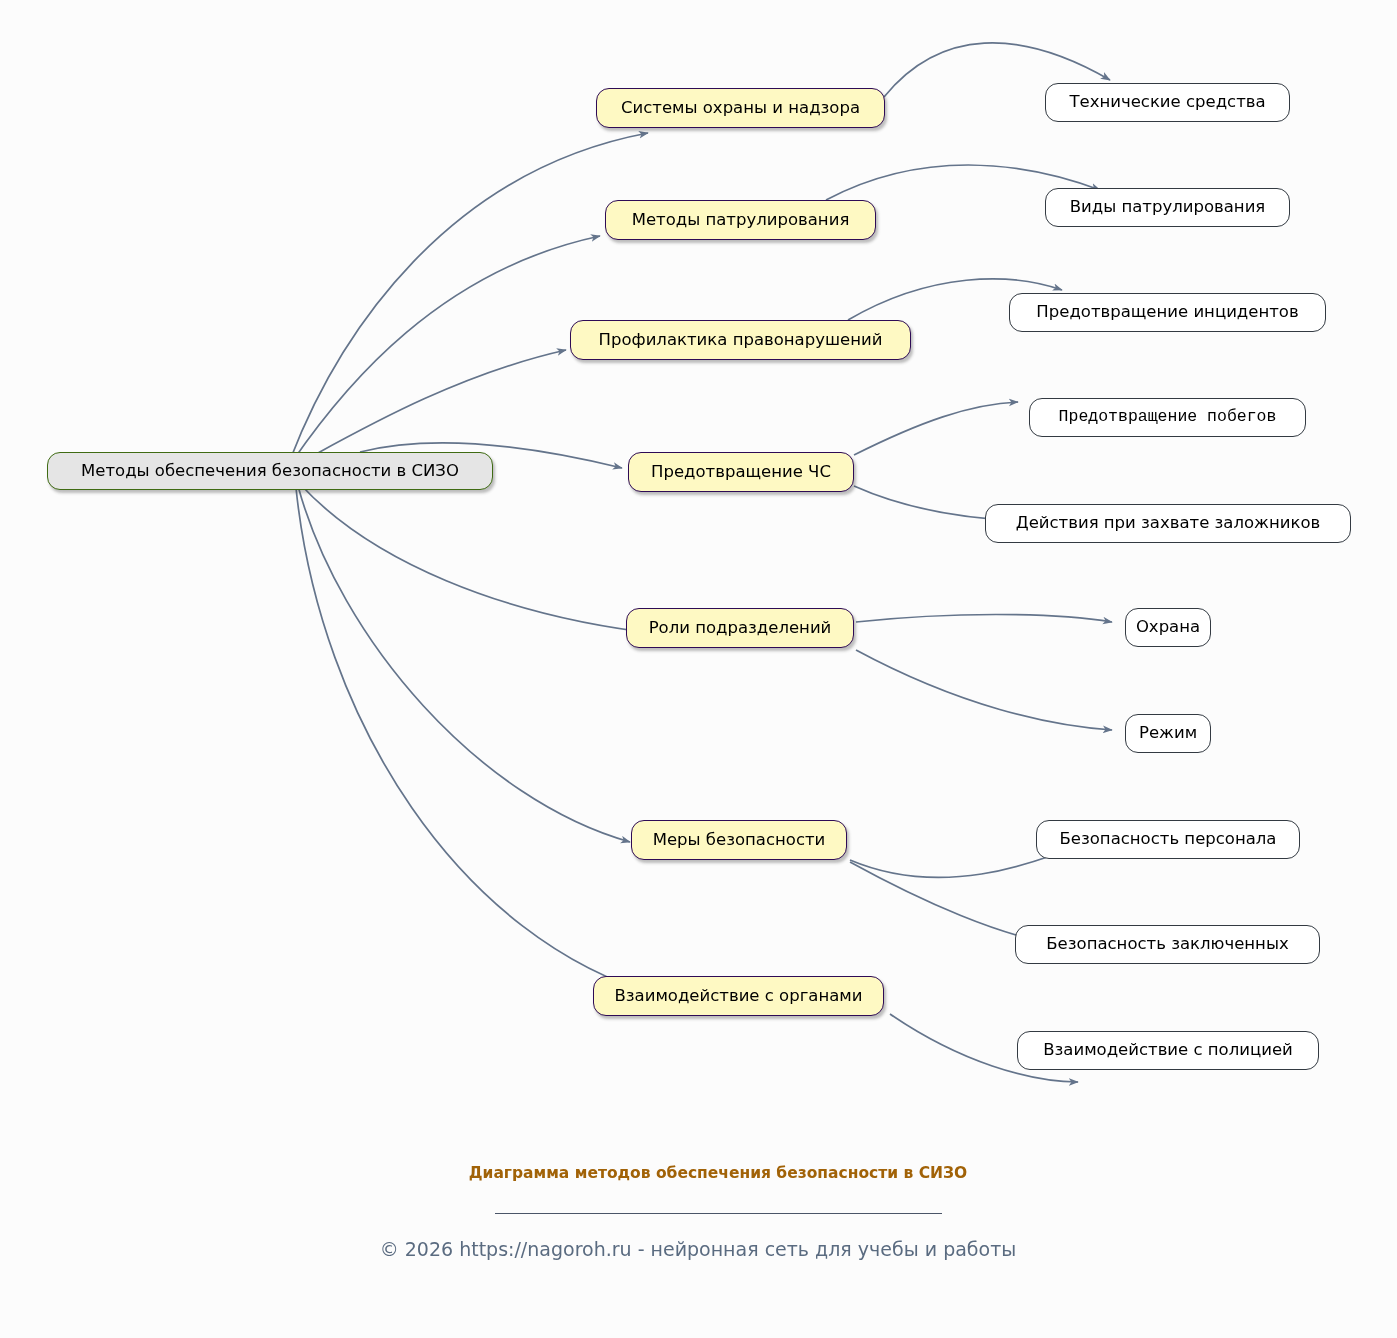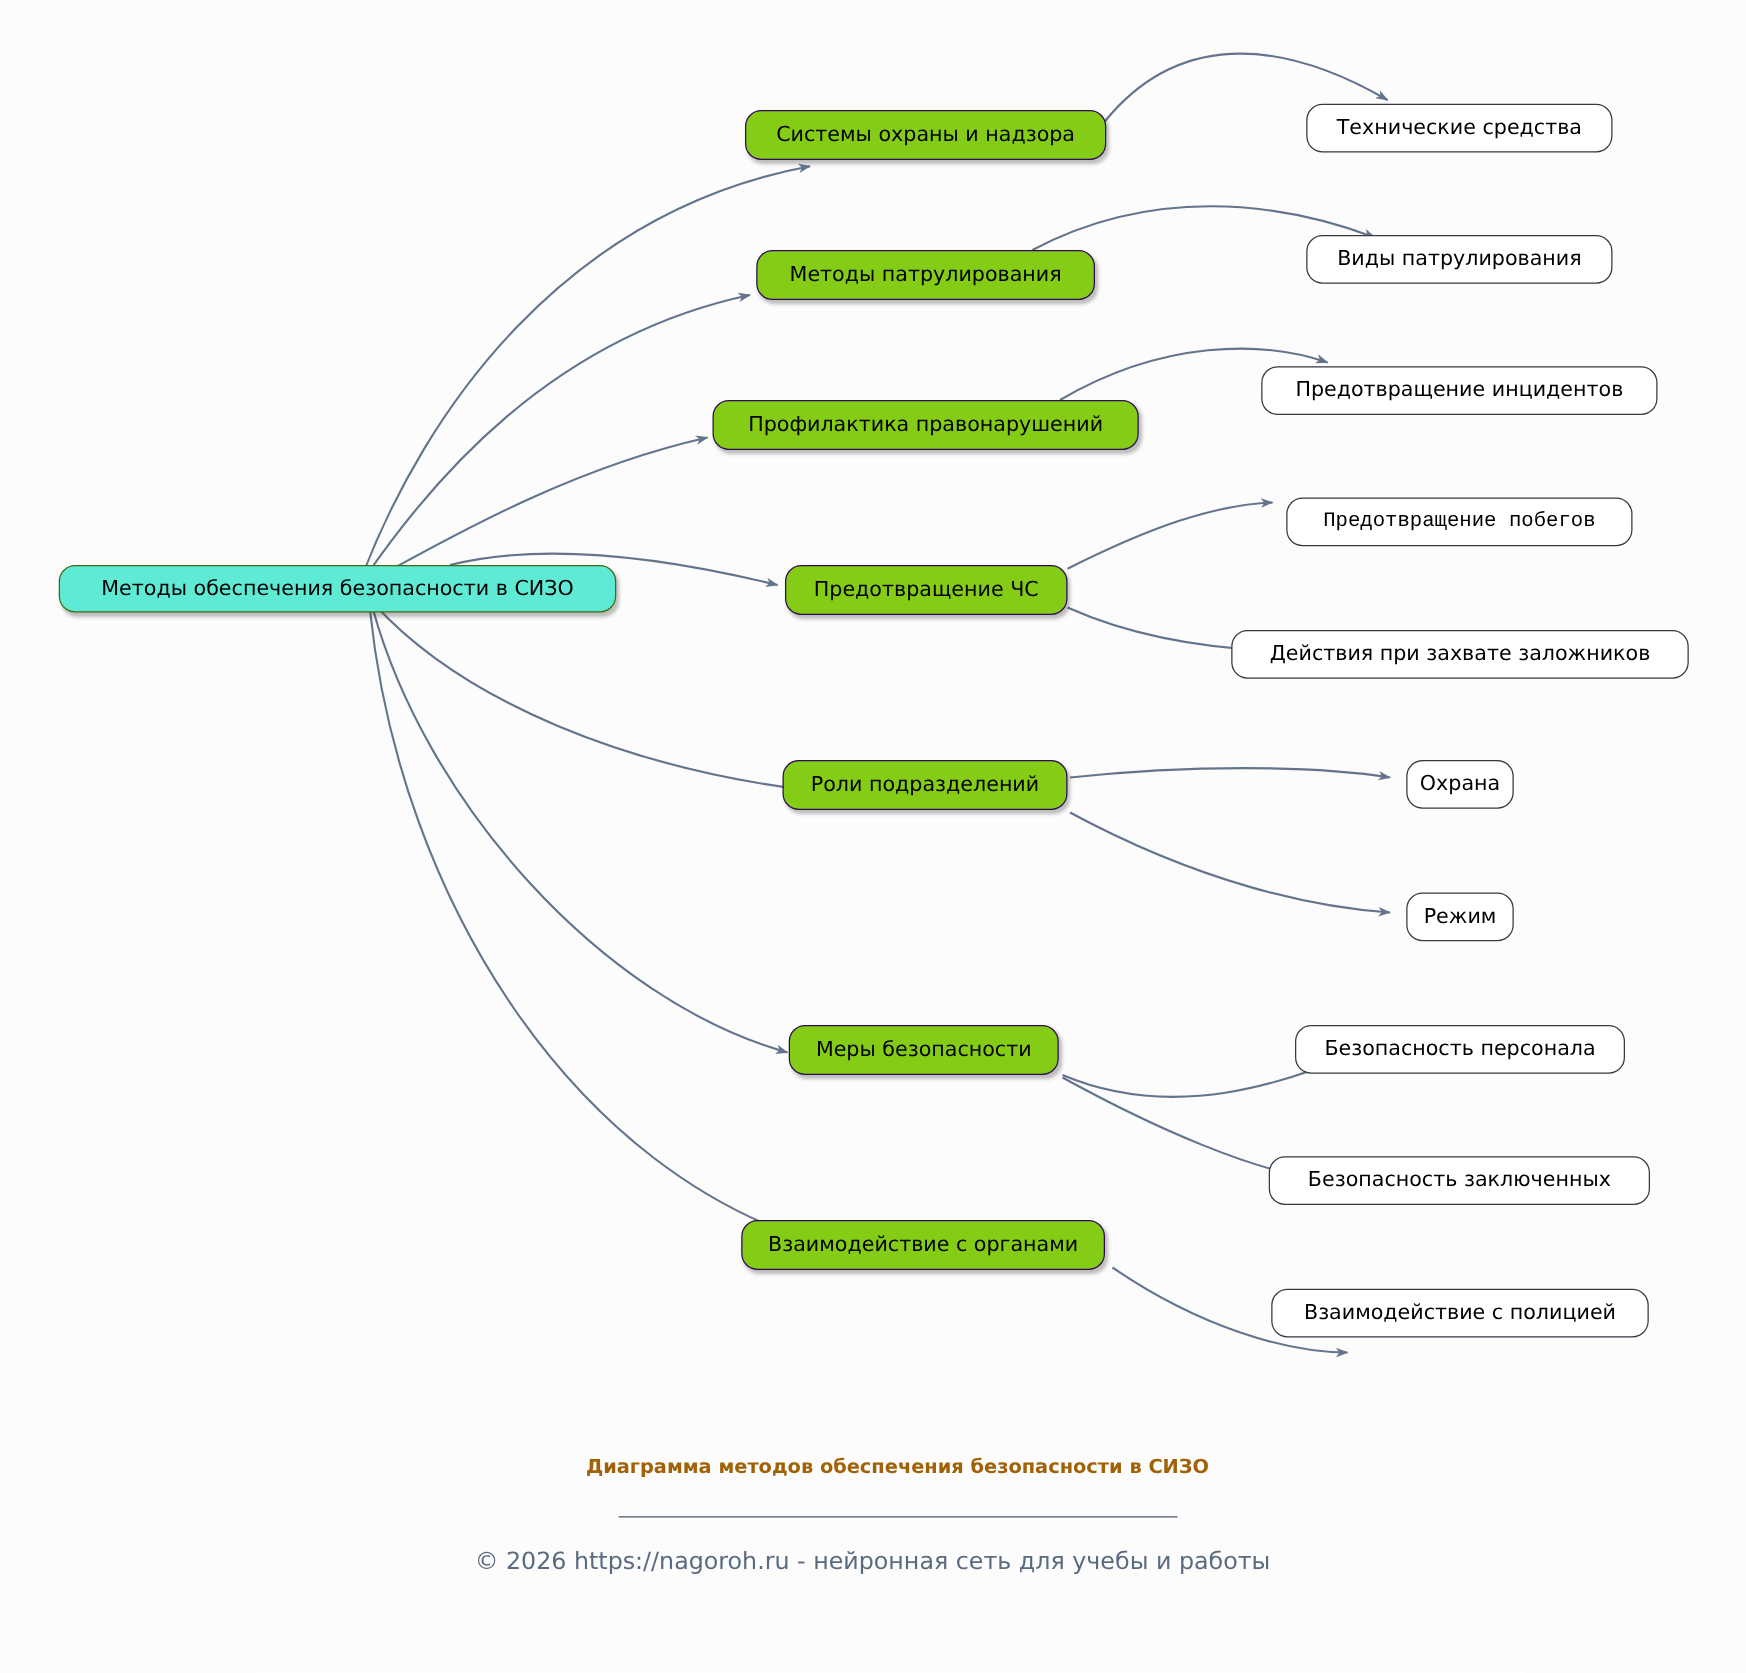--- a/index.html
+++ b/index.html
@@ -29,30 +29,30 @@
     position: absolute;
     box-sizing: border-box;
     display: flex;
     align-items: center;
     justify-content: center;
     white-space: nowrap;
     text-align: center;
     line-height: 1.1;
   }
   .node-root {
-    background: #5eead4;
+    background: #e5e5e5;
     border: 1.6px solid #3f6b13;
     border-radius: 13px;
     color: #000000;
     font-size: 16.5px;
     box-shadow: 2px 3px 3px rgba(40,40,40,0.30);
     padding: 0 14px;
   }
   .node-branch {
-    background: #84cc16;
+    background: #fef9c3;
     border: 1.6px solid #2e0b55;
     border-radius: 13px;
     color: #000000;
     font-size: 16.5px;
     box-shadow: 2px 3px 3px rgba(40,40,40,0.30);
     padding: 0 14px;
   }
   .node-leaf {
     background: #ffffff;
     border: 1.5px solid #333a42;

